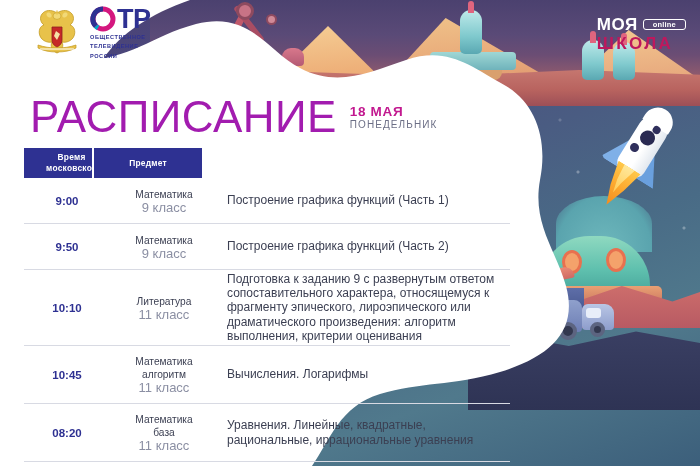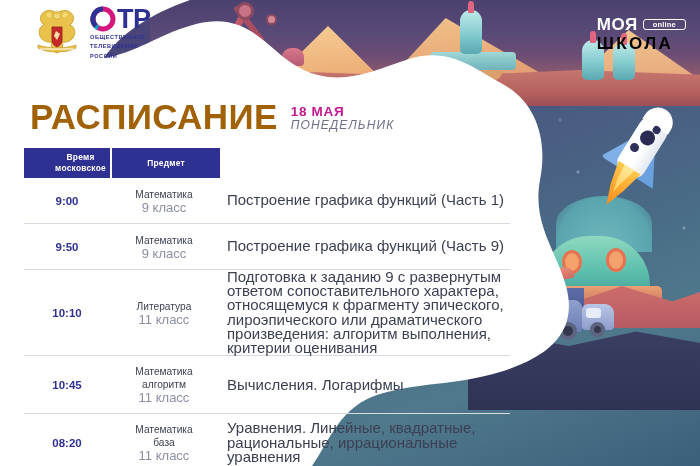--- a/index.html
+++ b/index.html
@@ -263,74 +263,74 @@
   .school-row1 { display: flex; align-items: center; gap: 5px; }
   .school-moya {
     font-size: 17px; font-weight: 700; letter-spacing: 0.5px; color: #ffffff;
   }
   .school-online {
     font-size: 7.5px; font-weight: 700; color: #ffffff;
     border: 1.2px solid #ffffff; border-radius: 3px; padding: 1px 9px;
     letter-spacing: 0.2px;
   }
   .school-shkola {
-    font-size: 17px; font-weight: 700; letter-spacing: 2.4px; color: #000000;
+    font-size: 17px; font-weight: 700; letter-spacing: 2.4px; color: #be185d;
     margin-top: 2px;
   }
 
   .title-row {
     position: absolute; left: 30px; top: 99px;
     display: flex; align-items: flex-end; gap: 13px;
   }
   .title-main {
-    font-size: 35px; font-weight: 700; color: #a16207;
+    font-size: 44px; font-weight: 400; color: #a21caf;
     letter-spacing: 0.4px; line-height: 35px;
   }
   .title-date { padding-bottom: 3px; }
   .title-day {
     font-size: 13.5px; font-weight: 800; color: #c2188f;
     letter-spacing: 0.7px; line-height: 15px;
   }
   .title-weekday {
-    font-size: 12px; font-weight: 500; color: #6c6f86;
-    letter-spacing: 1.1px; line-height: 12px; font-style: italic;
+    font-size: 10px; font-weight: 500; color: #6c6f86;
+    letter-spacing: 1.1px; line-height: 12px;
   }
 
   
   .table { position: absolute; left: 24px; top: 148px; width: 486px; }
   .thead { display: flex; gap: 2px; }
   .th {
     background: #2e3192; color: #ffffff;
     font-size: 8.4px; font-weight: 700; letter-spacing: 0.25px;
     text-align: center; line-height: 11px;
     padding: 5px 2px; height: 30px;
     display: flex; flex-direction: column; align-items: center; justify-content: center;
   }
-  .th-time { width: 86px; padding-left: 29px; }
+  .th-time { width: 68px; padding-left: 29px; }
   .th-subj { width: 108px; }
   .th-topic { flex: 1; }
 
   .trow {
     display: flex; align-items: center;
     border-bottom: 1.3px solid #d8dae3;
     min-height: 46px;
   }
   .td-time {
     width: 86px; text-align: center;
     font-size: 11.5px; font-weight: 700; color: #2e3192;
   }
   .td-subj {
     width: 108px; text-align: center;
     font-size: 10.2px; color: #3b3f52; line-height: 13px;
   }
   .td-subj .grade { color: #8b8fa3; font-size: 13px; display: block; }
   .td-subj .sub2 { display: block; }
   .td-topic {
     flex: 1; padding-left: 9px; padding-right: 4px;
-    font-size: 15px; color: #3b3f52; line-height: 14.2px;
+    font-size: 12px; color: #3b3f52; line-height: 14.2px;
   }
   .row-tall { min-height: 76px; }
   .row-mid { min-height: 58px; }
 </style>
 </head>
 <body>
 
 <div id="root">
 
   <div class="art-layer">
@@ -472,21 +472,21 @@
       </div>
       <div id="rows">
           <div class="trow ">
             <div class="td-time">9:00</div>
             <div class="td-subj"><span>Математика</span><span class="grade">9 класс</span></div>
             <div class="td-topic">Построение графика функций (Часть 1)</div>
           </div>
           <div class="trow ">
             <div class="td-time">9:50</div>
             <div class="td-subj"><span>Математика</span><span class="grade">9 класс</span></div>
-            <div class="td-topic">Построение графика функций (Часть 9)</div>
+            <div class="td-topic">Построение графика функций (Часть 2)</div>
           </div>
           <div class="trow row-tall">
             <div class="td-time">10:10</div>
             <div class="td-subj"><span>Литература</span><span class="grade">11 класс</span></div>
             <div class="td-topic">Подготовка к заданию 9 с развернутым ответом сопоставительного характера, относящемуся к фрагменту эпического, лироэпического или драматического произведения: алгоритм выполнения, критерии оценивания</div>
           </div>
           <div class="trow row-mid">
             <div class="td-time">10:45</div>
             <div class="td-subj"><span>Математика</span><span class="sub2">алгоритм</span><span class="grade">11 класс</span></div>
             <div class="td-topic">Вычисления. Логарифмы</div>

